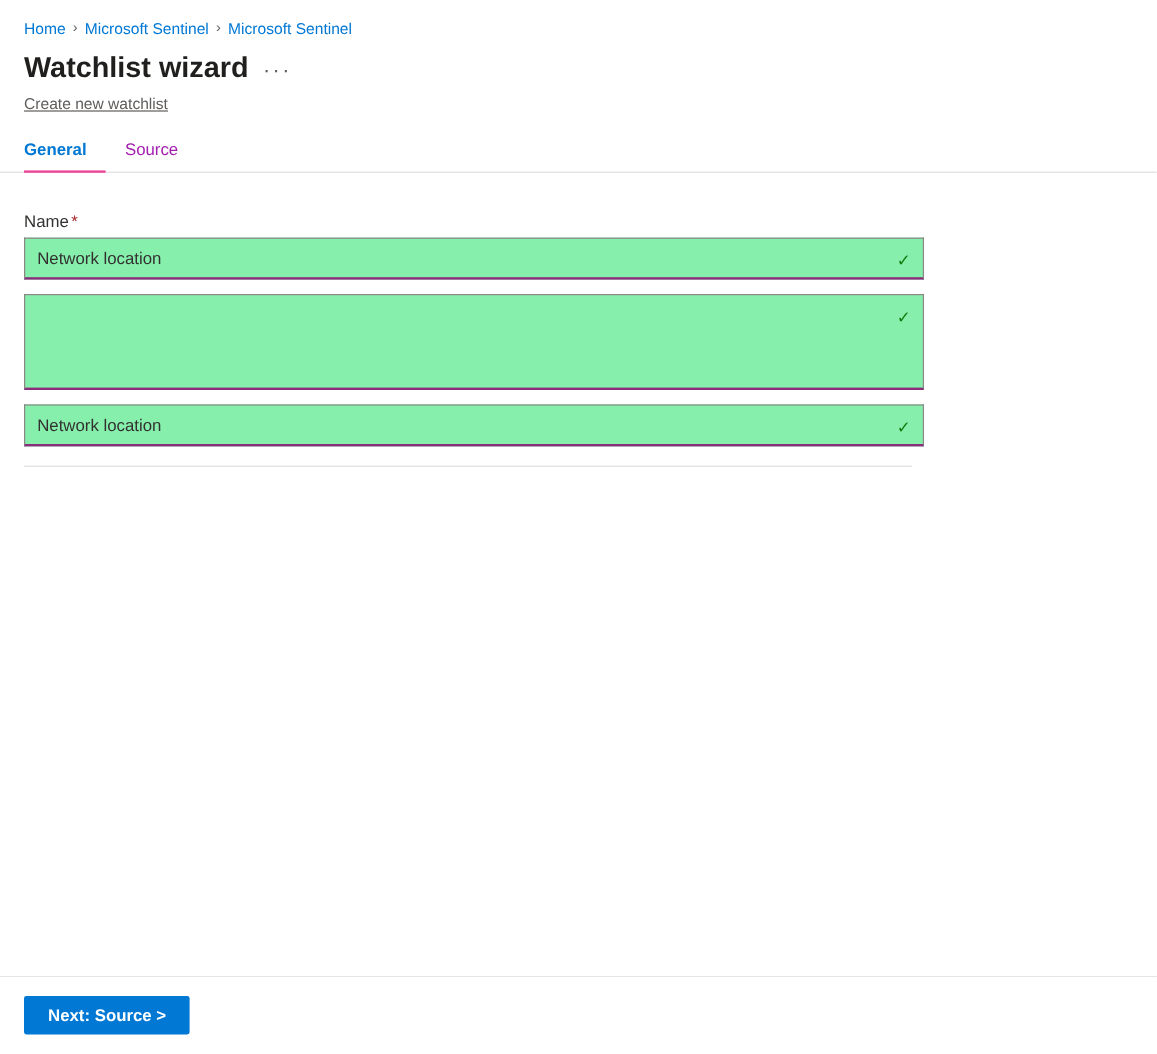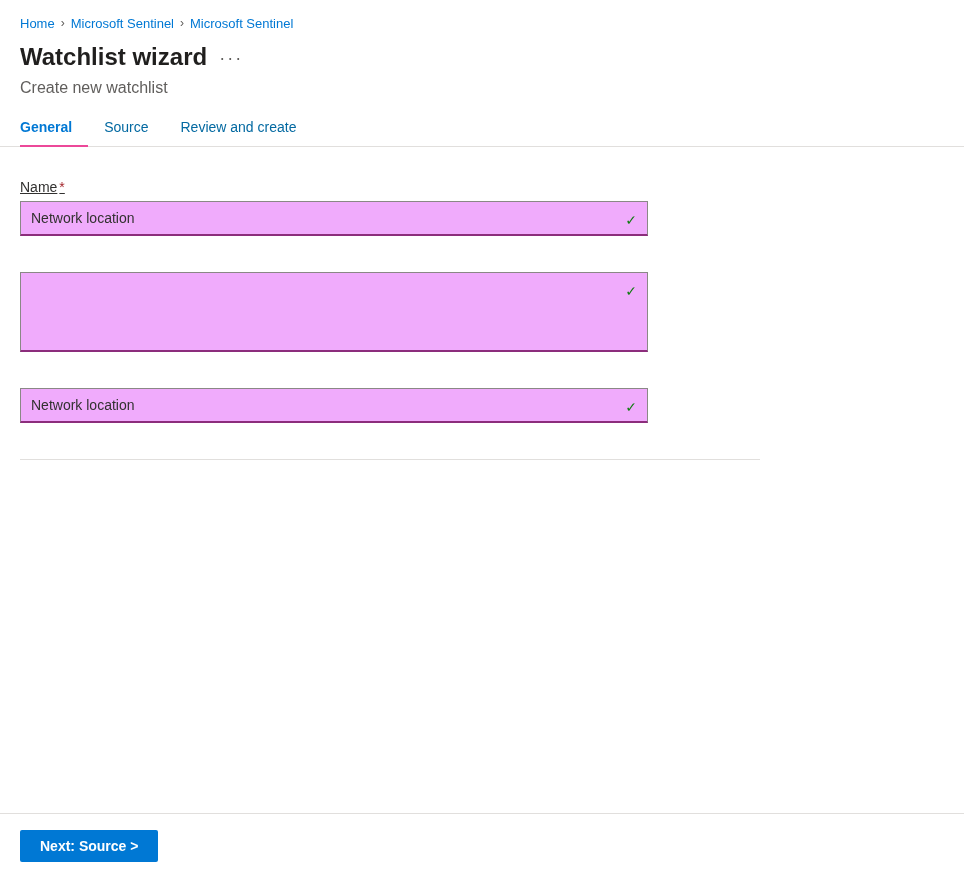--- a/index.html
+++ b/index.html
@@ -38,71 +38,71 @@
     }
     .more-options {
       font-size: 18px;
       color: #605e5c;
       cursor: pointer;
       letter-spacing: 2px;
       margin-top: 2px;
     }
     .page-subtitle {
       padding: 0 20px 12px 20px;
-      font-size: 16px;
+      font-size: 13px;
       color: #605e5c;
+      text-decoration: underline;
     }
     .tabs {
       display: flex;
       padding: 0 20px;
       border-bottom: 1px solid #e1dfdd;
       gap: 0;
     }
     .tab {
       padding: 10px 16px;
       font-size: 14px;
-      color: #0369a1;
+      color: #a21caf;
       cursor: pointer;
       position: relative;
       border-bottom: 2px solid transparent;
       margin-bottom: -1px;
     }
     .tab.active {
       color: #0078d4;
       border-bottom: 2px solid #ec4899;
       font-weight: 600;
     }
     .tab:first-child {
       padding-left: 0;
     }
     .form-container {
       padding: 32px 20px 20px 20px;
       max-width: 780px;
     }
     .form-group {
-      margin-bottom: 36px;
-      text-decoration: underline;
+      margin-bottom: 12px;
     }
     .form-label {
       display: block;
       font-size: 14px;
       color: #323130;
       margin-bottom: 6px;
       font-weight: 400;
     }
     .required-star {
       color: #a4262c;
       margin-left: 2px;
     }
     .field-box {
       position: relative;
-      width: 628px;
+      width: 750px;
       border: 1px solid #8a8886;
       border-bottom: 2px solid #8c2d7c;
-      background: #f0abfc;
+      background: #86efac;
     }
     .field-box input, .field-box textarea {
       width: 100%;
       border: none;
       outline: none;
       font-size: 14px;
       color: #323130;
       padding: 8px 32px 8px 10px;
       background: transparent;
       font-family: inherit;
@@ -160,21 +160,20 @@
 
 <div class="page-header">
   <h1 class="page-title">Watchlist wizard</h1>
   <span class="more-options">···</span>
 </div>
 <div class="page-subtitle">Create new watchlist</div>
 
 <div class="tabs">
   <div class="tab active">General</div>
   <div class="tab">Source</div>
-  <div class="tab">Review and create</div>
 </div>
 
 <div class="form-container">
 
   <div class="form-group">
     <label class="form-label">
       <span>Name</span><span class="required-star">*</span>
     </label>
     <div class="field-box">
       <input type="text" value="Network location" style="">

